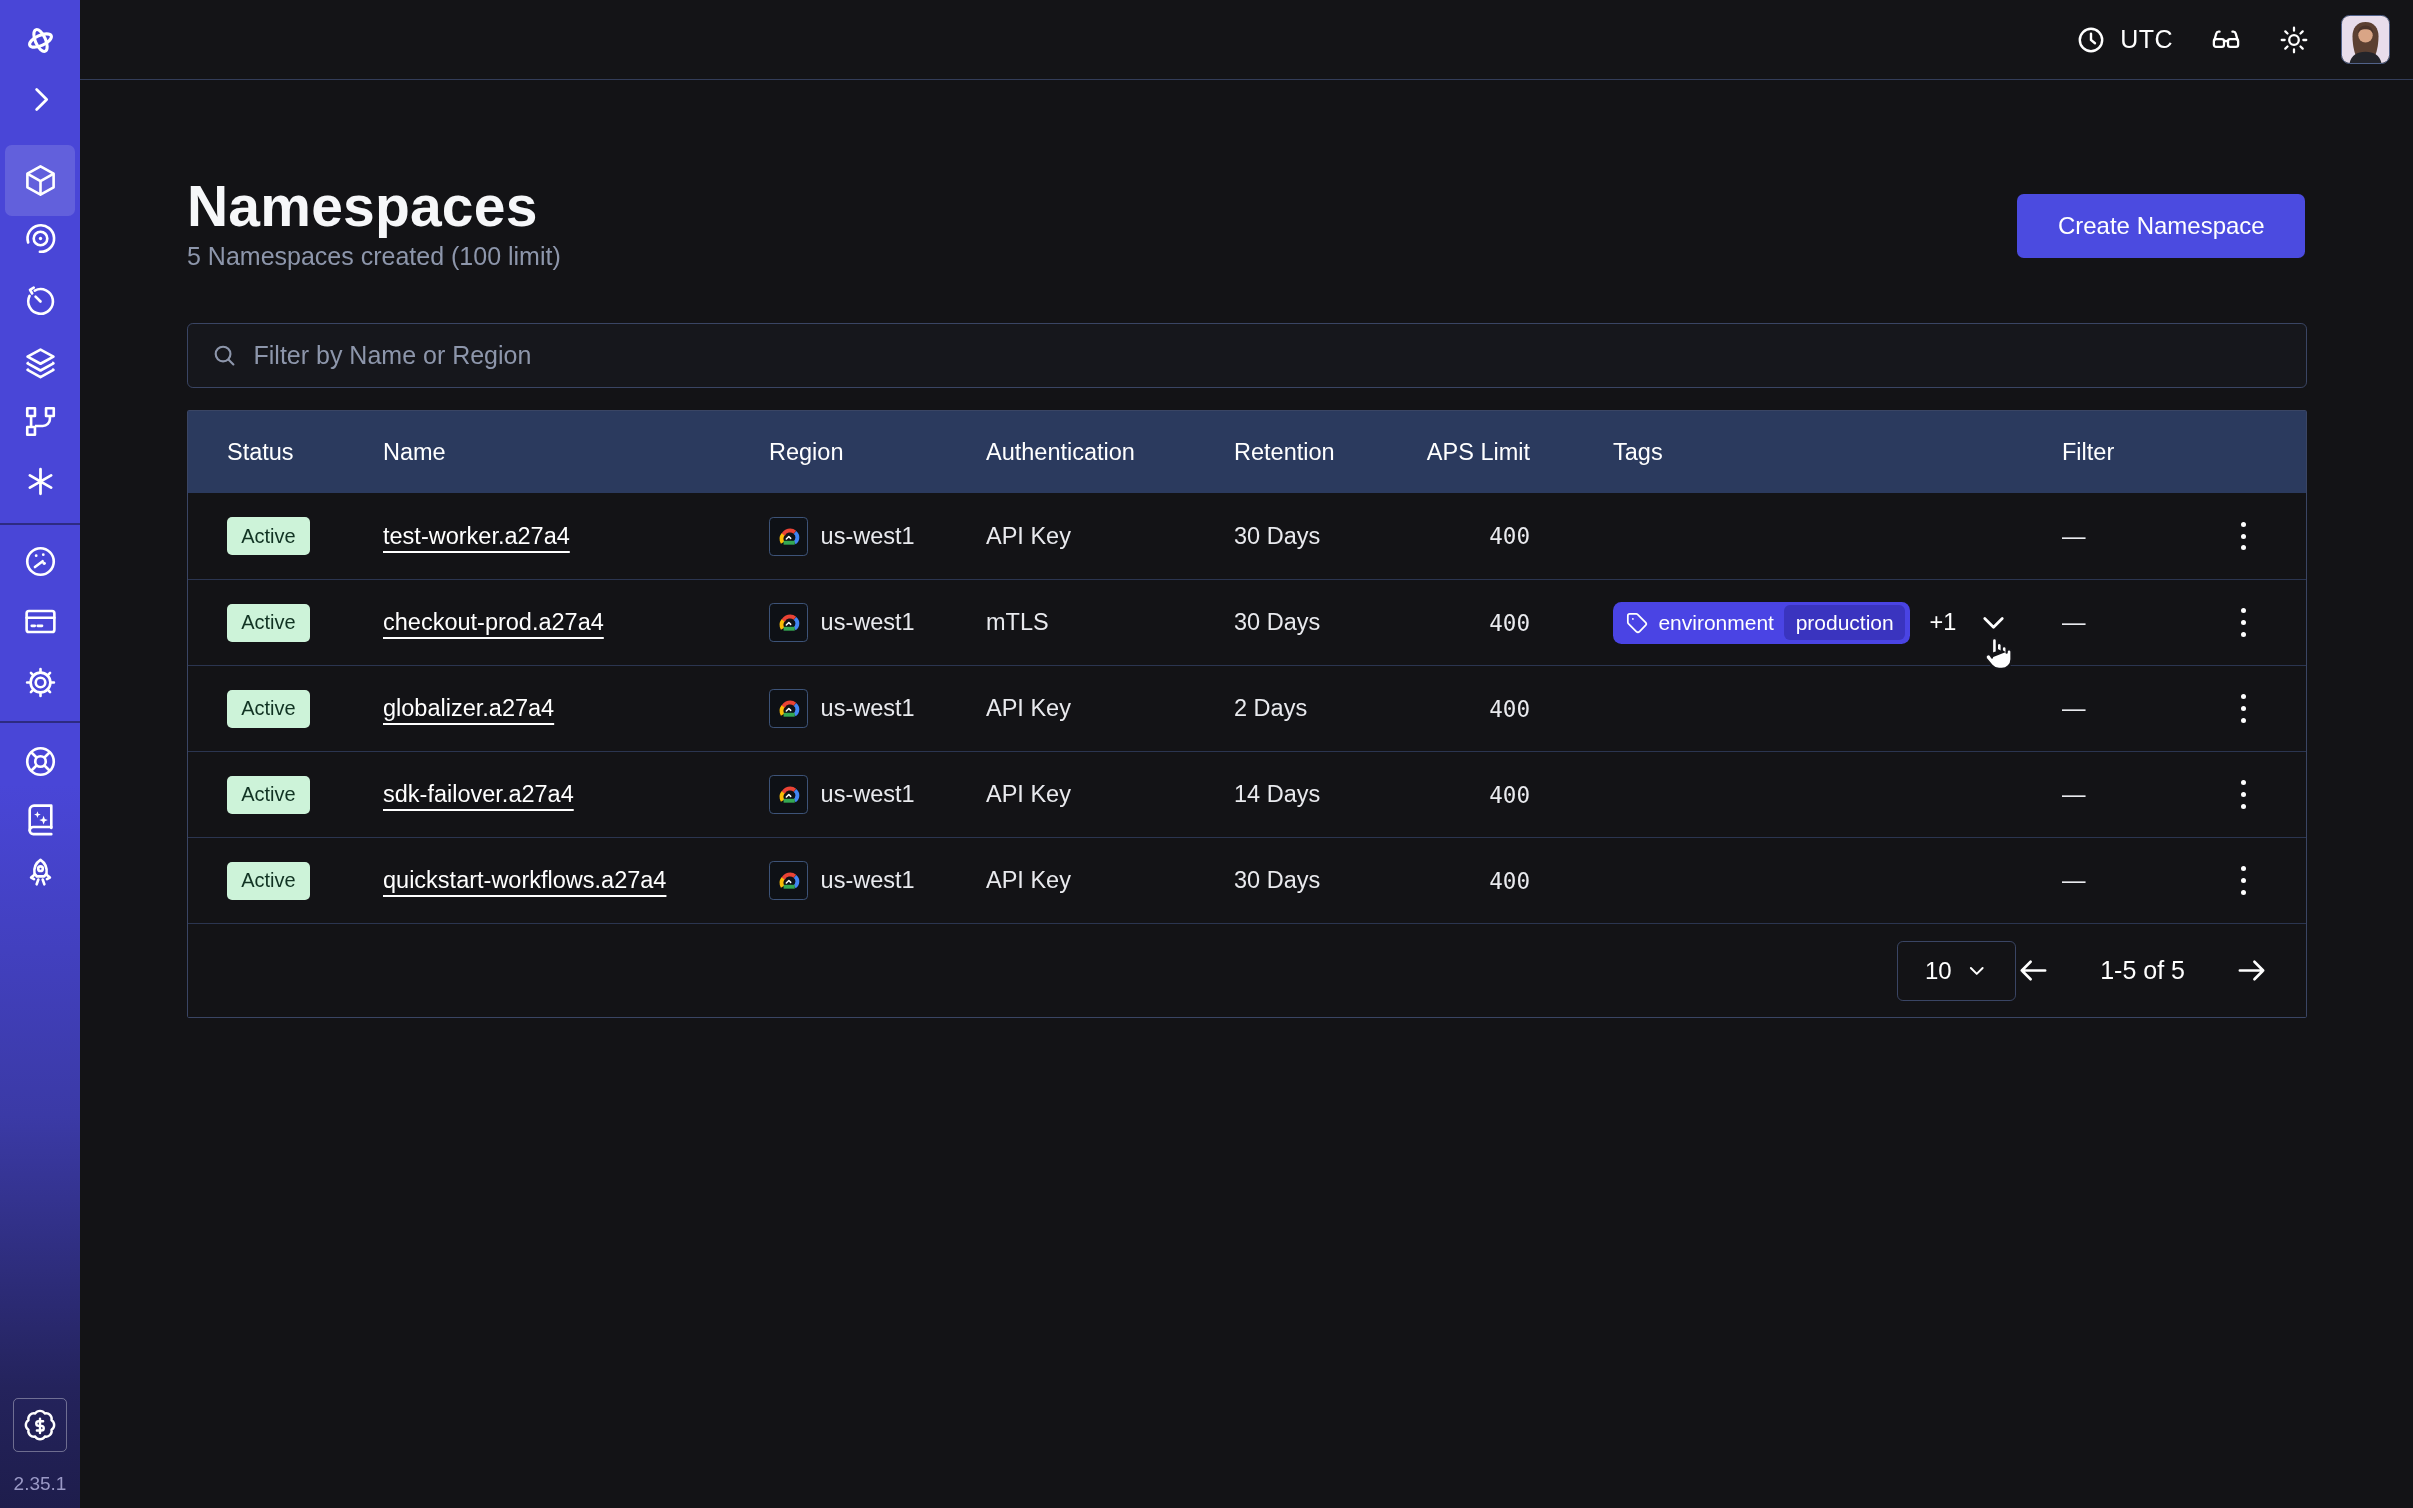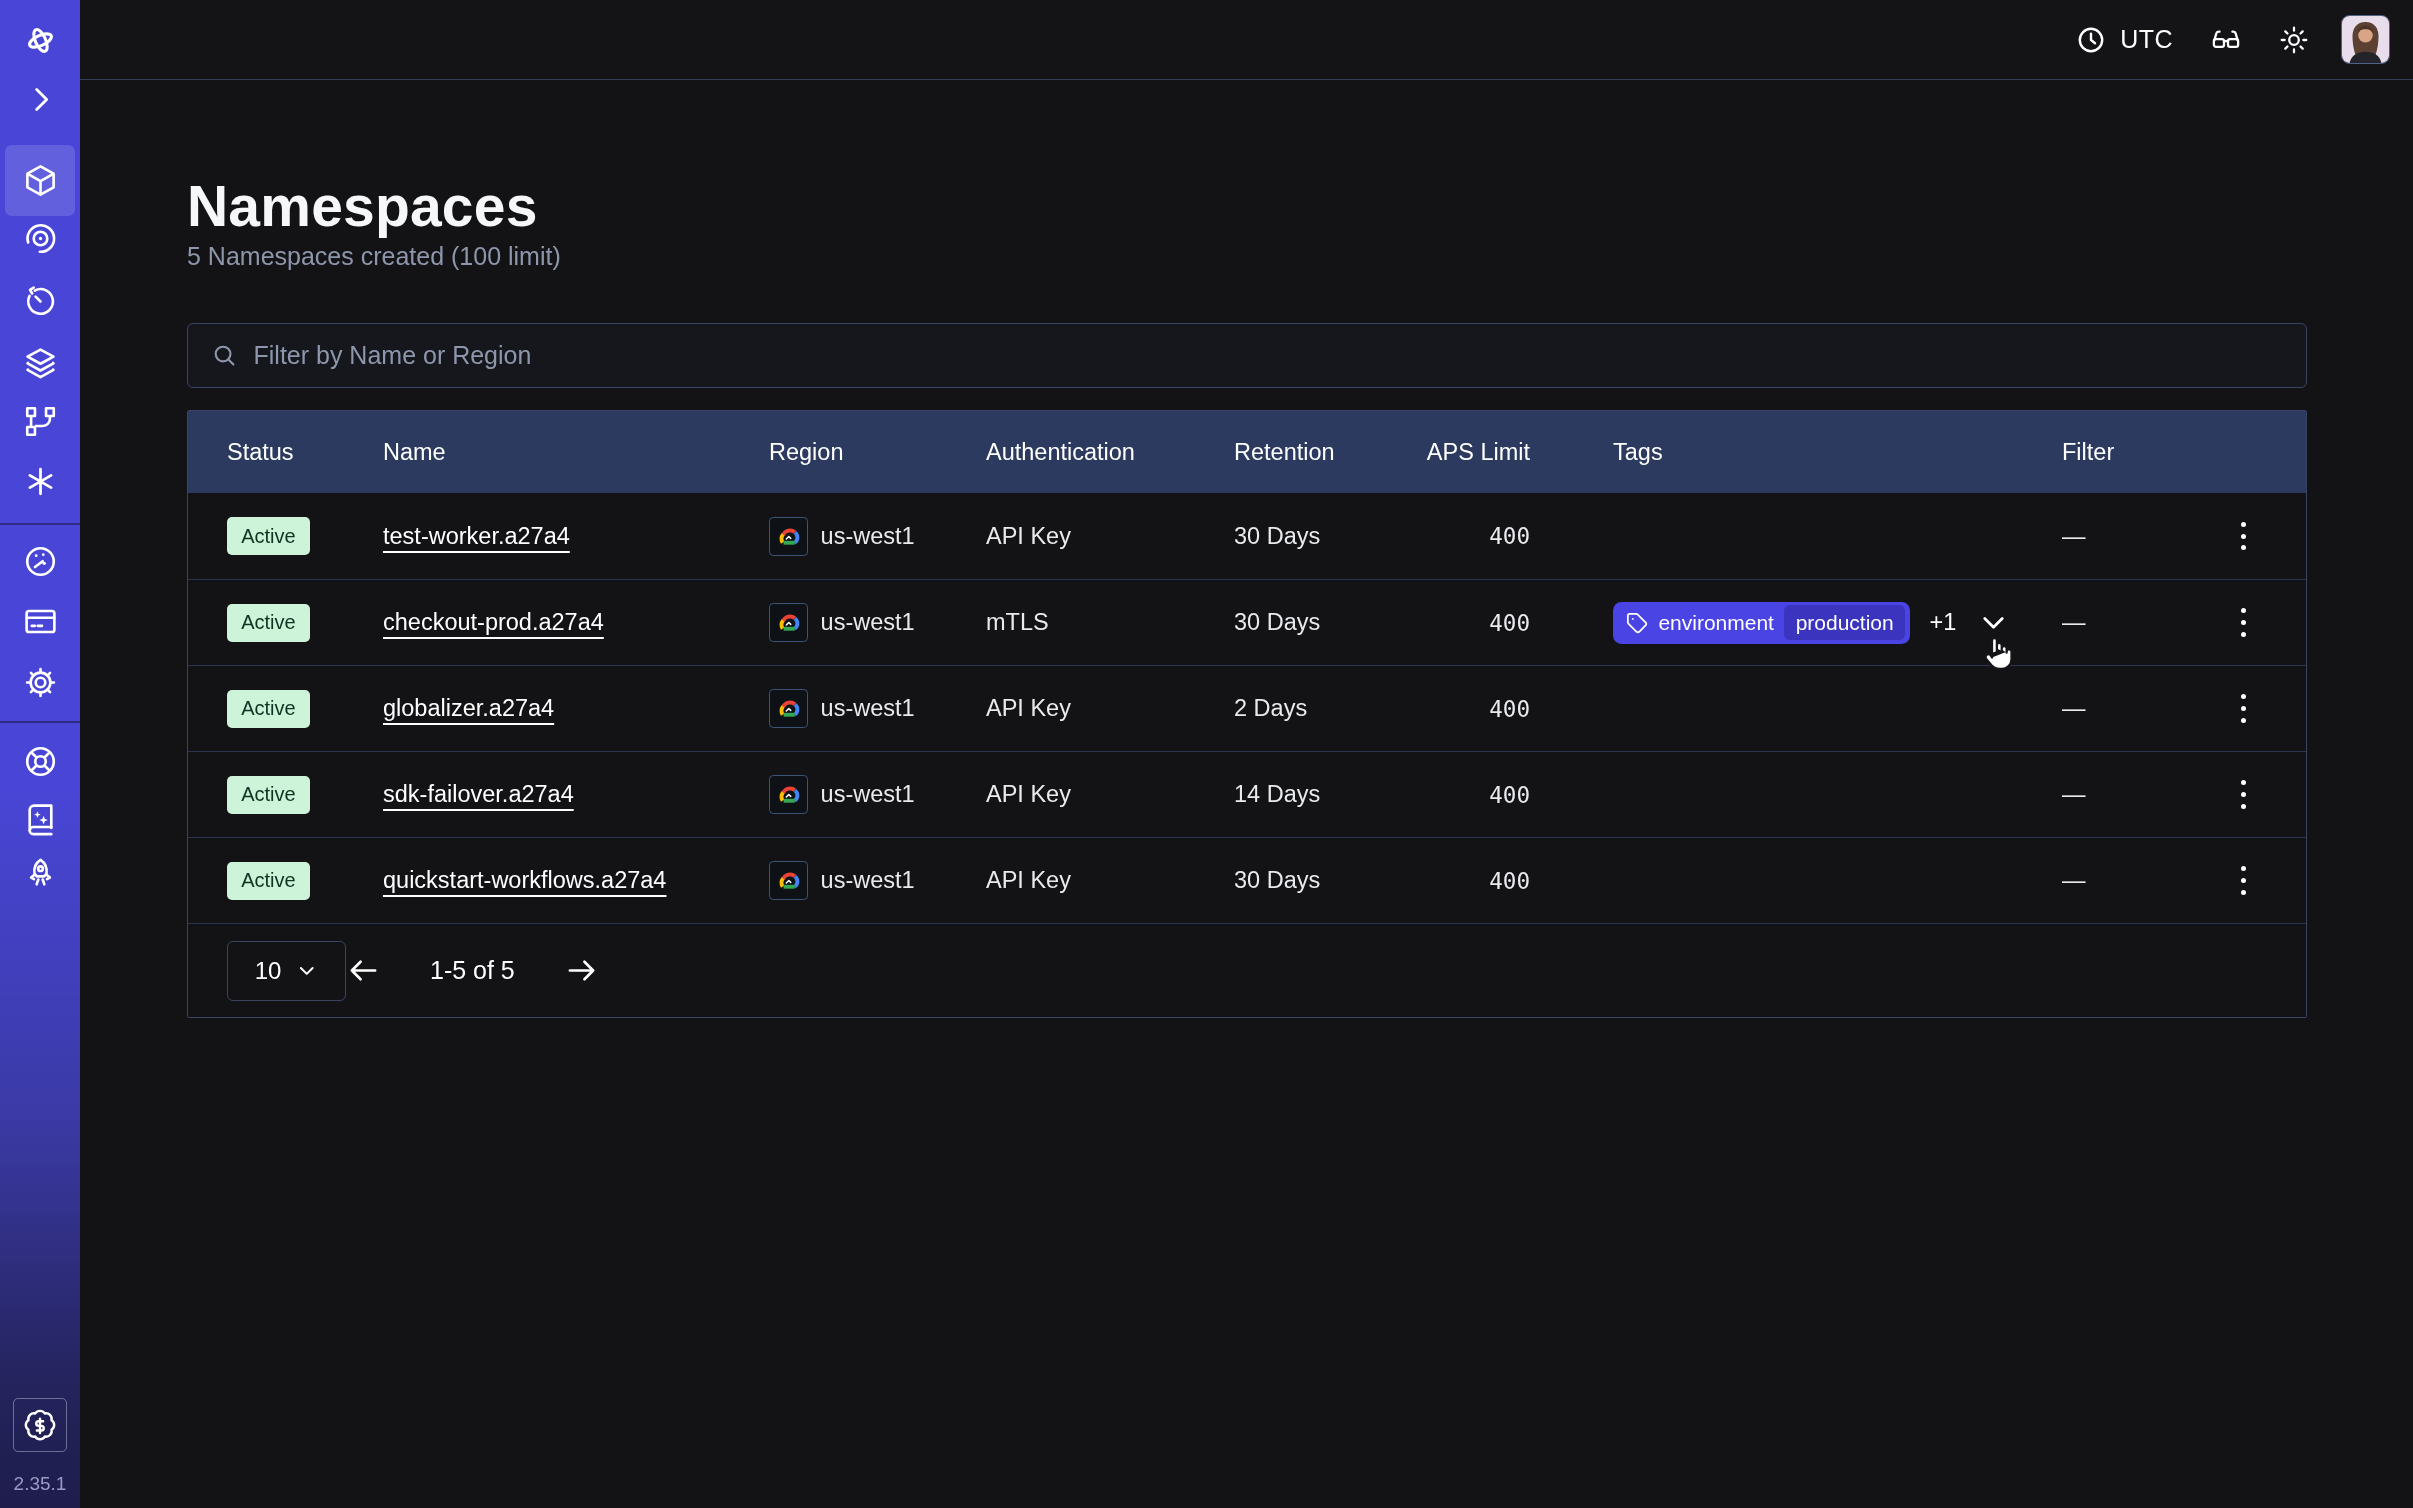--- a/index.html
+++ b/index.html
@@ -81,21 +81,21 @@
   .tag-pill { background:#3a34bf; border-radius:5.9px; padding:5.9px 11.7px; font-size:21px; color:#fff; }
   .tag-more { font-size:23.5px; color:#fff; }
   .tag-chevron svg { width:28.5px; height:28.5px; display:block; }
   .td-kebab { display:flex; justify-content:center; }
   .kebab { background:none; border:none; cursor:pointer; display:flex; flex-direction:column; gap:6.7px;
     padding:8.4px 11.7px; }
   .kebab i { width:5px; height:5px; border-radius:50%; background:#fff; }
 
   
   .tfoot { height:94px; border-top:1.7px solid #2b3550; display:flex; align-items:center;
-    justify-content:flex-start; padding:0 37px 0 39px; }
+    justify-content:flex-end; padding:0 37px 0 39px; }
   .page-size { width:119px; height:60px; border:1.7px solid #3a4564; border-radius:5.9px; background:transparent;
     color:#fff; font-size:24px; display:flex; align-items:center; justify-content:center; gap:13.4px; cursor:pointer; }
   .page-size svg { width:23.5px; height:23.5px; }
   .pager { display:flex; align-items:center; gap:49px; }
   .pager-arrow { background:none; border:none; cursor:pointer; display:flex; }
   .pager-arrow svg { width:35px; height:35px; }
   .pager-label { font-size:25px; color:#fff; }
 
   .cursor { position:absolute; left:1979px; top:630px; width:39px; height:42px; z-index:50; pointer-events:none; }
 </style>
@@ -248,20 +248,21 @@
       <path d="M9 56c2.2-9.5 9-13.5 19-13.5S44.8 46.5 47 56z" fill="#23242a"></path>
     </svg>
   </button>
 </header>
 
 <main class="main">
   <div class="content">
     <div class="page-head">
       <h1 class="page-title">Namespaces</h1>
       <div class="page-sub">5 Namespaces created (100 limit)</div>
+      <button class="create-btn">Create Namespace</button>
     </div>
 
     <div class="filter-wrap">
       <svg viewBox="0 0 24 24" fill="none" stroke="#8d96ab" stroke-width="1.8" stroke-linecap="round">
         <circle cx="11" cy="11" r="6.2"></circle>
           <path d="m15.7 15.7 4 4"></path>
       </svg>
       <input class="filter-input" type="text" placeholder="Filter by Name or Region" style="">
     </div>
 

